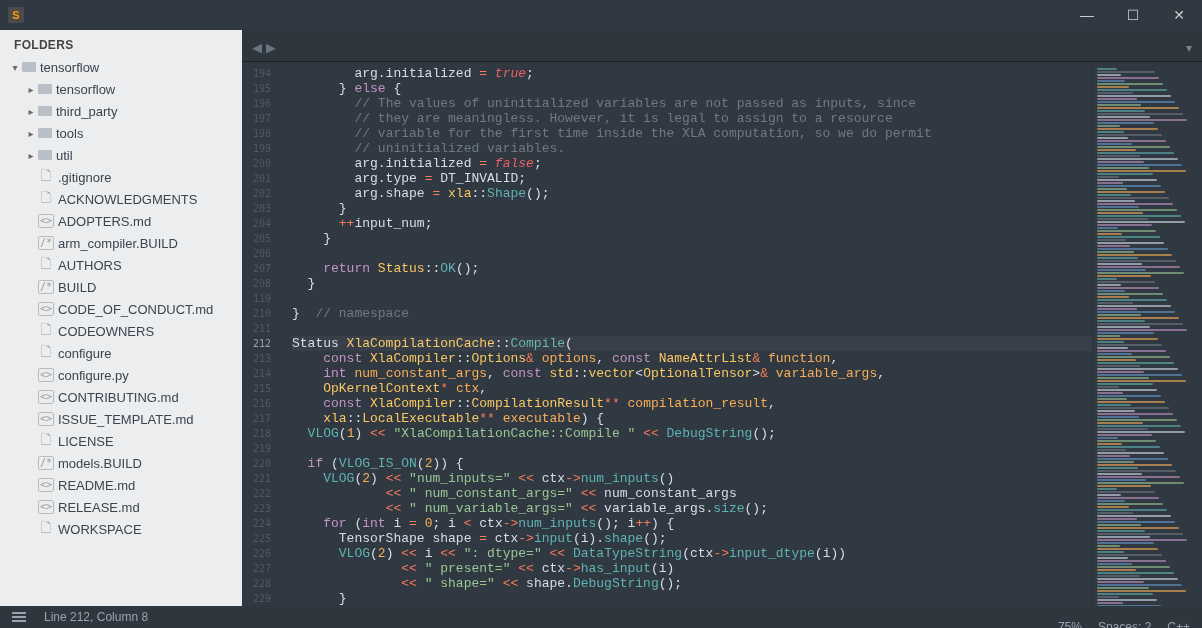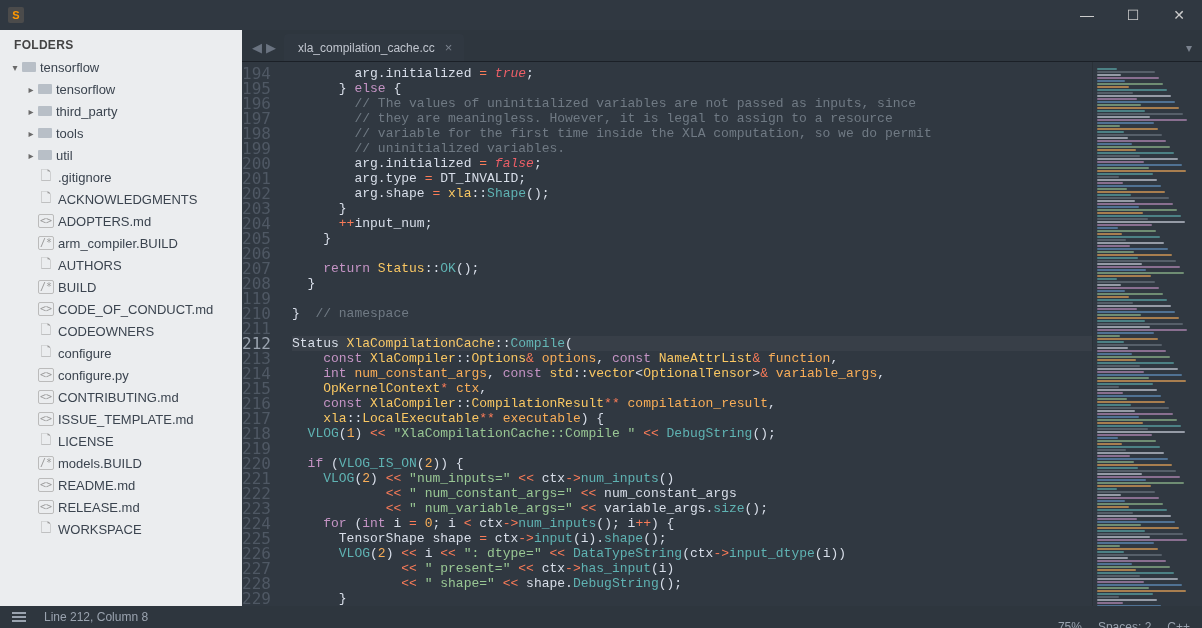--- a/index.html
+++ b/index.html
@@ -17,21 +17,21 @@
   .tree .indent1 { padding-left: 24px; }
   .foldericon { display:inline-block; width:14px; height:10px; background:#b8bfc7; border-radius:1px; position:relative; margin-right:4px; }
   .fileicon { color:#999; font-family: monospace; font-size:10px; margin-right:4px; width:16px; display:inline-block; text-align:center; border:1px solid #bbb; border-radius:2px; line-height:12px; height:14px; }
   .editor-area { flex: 1; display: flex; flex-direction: column; background: #303841; position:relative; }
   .tabbar { height: 32px; background: #2e363e; display: flex; align-items: flex-end; padding-left: 6px; border-bottom: 1px solid #1b2027; }
   .navarrows { display:flex; gap:4px; padding: 0 8px 6px 4px; color:#6a7380; font-size:13px; }
   .tab { background: #303841; border-top-left-radius: 4px; border-top-right-radius: 4px; padding: 5px 12px 5px 14px; font-size: 12px; color: #c0c5ce; display:flex; align-items:center; gap:10px; height:27px; }
   .tab .close { color:#7a828e; font-size:13px; }
   .tabbar .menuchev { margin-left:auto; margin-right:10px; color:#7a828e; font-size:12px; padding-bottom:6px; }
   .code-wrap { flex:1; display:flex; overflow:hidden; position:relative; }
-  .gutter { width: 50px; background:#303841; color:#4f5864; text-align:left; padding: 4px 10px 0 0; font-family: Consolas, monospace; font-size: 16px; line-height: 15px; }
+  .gutter { width: 50px; background:#303841; color:#4f5864; text-align:center; padding: 4px 10px 0 0; font-family: Consolas, monospace; font-size: 10px; line-height: 15px; }
   .gutter .cl { color:#9aa3af; background:#303841; }
   .code { flex:1; font-family: Consolas, "Courier New", monospace; font-size: 13px; line-height: 15px; white-space: pre; padding-top: 4px; color:#d8dee9; position:relative; }
   .hl-line { position:absolute; left:0; right:0; height:15px; background: rgba(255,255,255,0.04); pointer-events:none; }
   .minimap { width:110px; background:#303841; border-left:1px solid #2a3138; padding:6px 4px; overflow:hidden; }
   .minimap .mline { height:2px; margin-bottom:1px; border-radius:1px; }
   .statusbar { height: 22px; background: #2e363e; color:#9aa3af; display:flex; align-items:center; font-size:12px; padding: 0 12px; gap:18px; }
   .statusbar .menu-icon { width:14px; height:10px; border-top:2px solid #9aa3af; border-bottom:2px solid #9aa3af; position:relative; }
   .statusbar .menu-icon::before { content:""; position:absolute; top:2px; left:0; right:0; border-top:2px solid #9aa3af; }
   .statusbar .right { margin-left:auto; display:flex; gap:16px;margin-top:20px; }
   
@@ -171,24 +171,20 @@
           <span>WORKSPACE</span>
         </div>
       </div>
   </div>
 
   <div class="editor-area">
     <div class="tabbar">
       <div class="navarrows">
         <span>◀</span>
         <span>▶</span>
-      </div>
-      <div class="tab">
-        <span>xla_compilation_cache.cc</span>
-        <span class="close">×</span>
       </div>
       <div class="menuchev">▾</div>
     </div>
 
     <div class="code-wrap">
       <div class="gutter" id="gutter">
           <div>194</div>
           <div>195</div>
           <div>196</div>
           <div>197</div>

